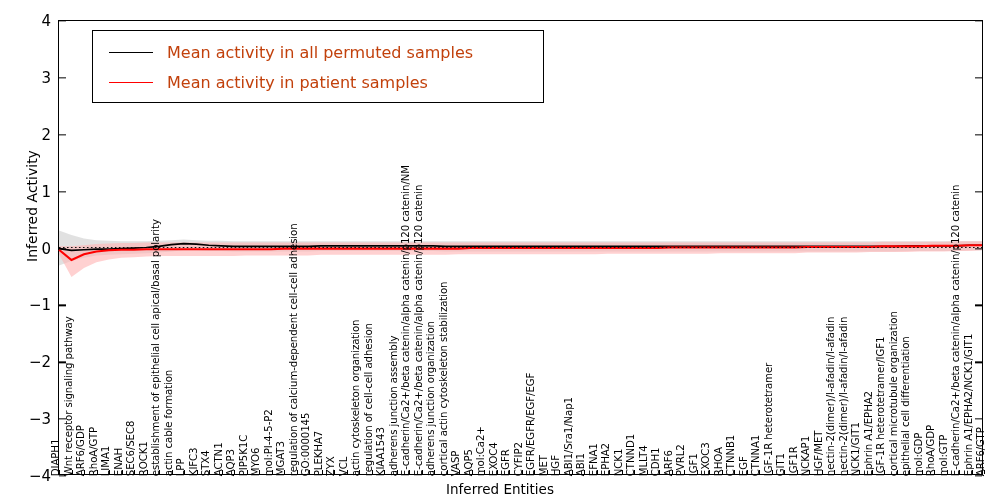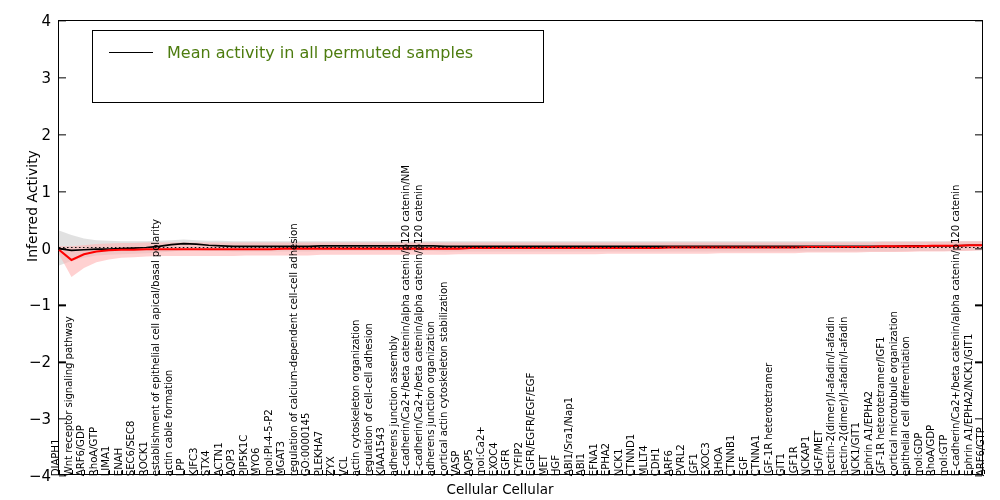--- a/index.html
+++ b/index.html
@@ -46,21 +46,21 @@
 
   
   #legend{
     position:absolute;left:33px;top:9px;width:452px;height:73px;
     border:1.2px solid #000;background:#fff;box-sizing:border-box;
     padding:6px 10px 0 10px;
   }
   .lgrow{display:flex;align-items:center;height:30px;}
   .lgline{width:44px;height:0;border-top:1.6px solid #000;margin:0 14px 0 6px;}
   .lgline.red{border-top-color:#ff0000;}
-  .lgtxt{font-size:16px;color:#4d7c0f;white-space:nowrap;}
+  .lgtxt{font-size:16px;color:#c2410c;white-space:nowrap;}
 </style>
 </head>
 <body>
 
 <div id="fig">
 
 
   <div id="axes">
     <svg id="plotsvg" viewBox="0 0 925 455" preserveAspectRatio="none">
       <g id="bands">
@@ -181,25 +181,29 @@
         <div style="position: absolute; left: 900px; bottom: 0px; width: 1.1px; height: 4px; background: rgb(0, 0, 0);"></div>
         <div style="position: absolute; left: 912.5px; bottom: 0px; width: 1.1px; height: 4px; background: rgb(0, 0, 0);"></div>
         <div style="position: absolute; left: 925px; bottom: 0px; width: 1.1px; height: 4px; background: rgb(0, 0, 0);"></div>
       </div>
 
     <div id="legend">
       <div class="lgrow">
         <span class="lgline"></span>
         <span class="lgtxt">Mean activity in all permuted samples</span>
       </div>
+      <div class="lgrow">
+        <span class="lgline red"></span>
+        <span class="lgtxt">Mean activity in patient samples</span>
+      </div>
     </div>
   </div>
 
   <div id="ylabel">Inferred Activity</div>
-  <div id="xlabel">Cellular Cellular</div>
+  <div id="xlabel">Inferred Entities</div>
   <div id="xticklabels">
       <div class="xt" style="left: 3.2px;">DIAPH1</div>
       <div class="xt" style="left: 15.7px;">Wnt receptor signaling pathway</div>
       <div class="xt" style="left: 28.2px;">ARF6/GDP</div>
       <div class="xt" style="left: 40.7px;">RhoA/GTP</div>
       <div class="xt" style="left: 53.2px;">LIMA1</div>
       <div class="xt" style="left: 65.7px;">ENAH</div>
       <div class="xt" style="left: 78.2px;">SEC6/SEC8</div>
       <div class="xt" style="left: 90.7px;">ROCK1</div>
       <div class="xt" style="left: 103.2px;">establishment of epithelial cell apical/basal polarity</div>

